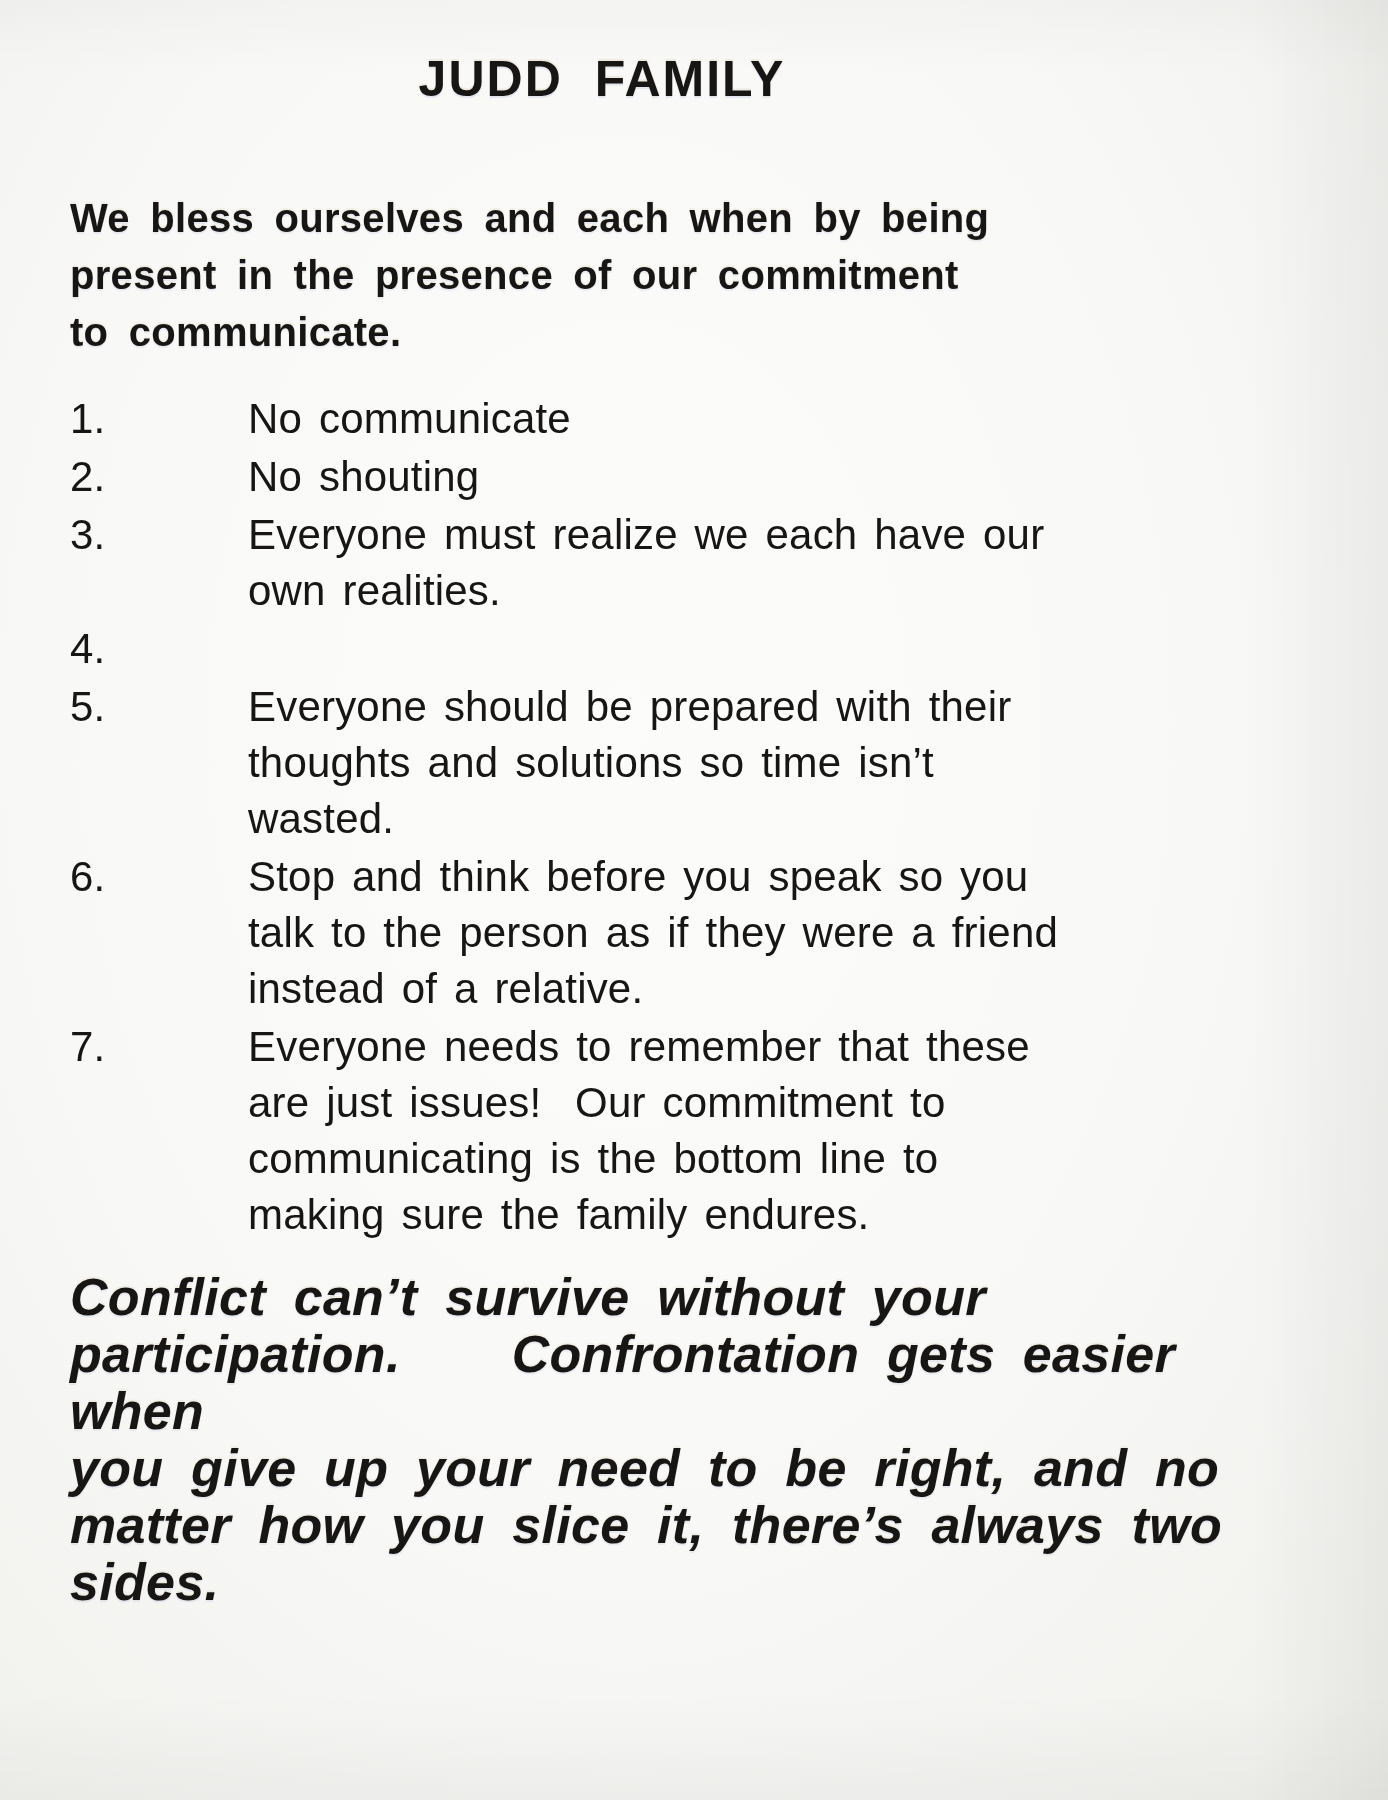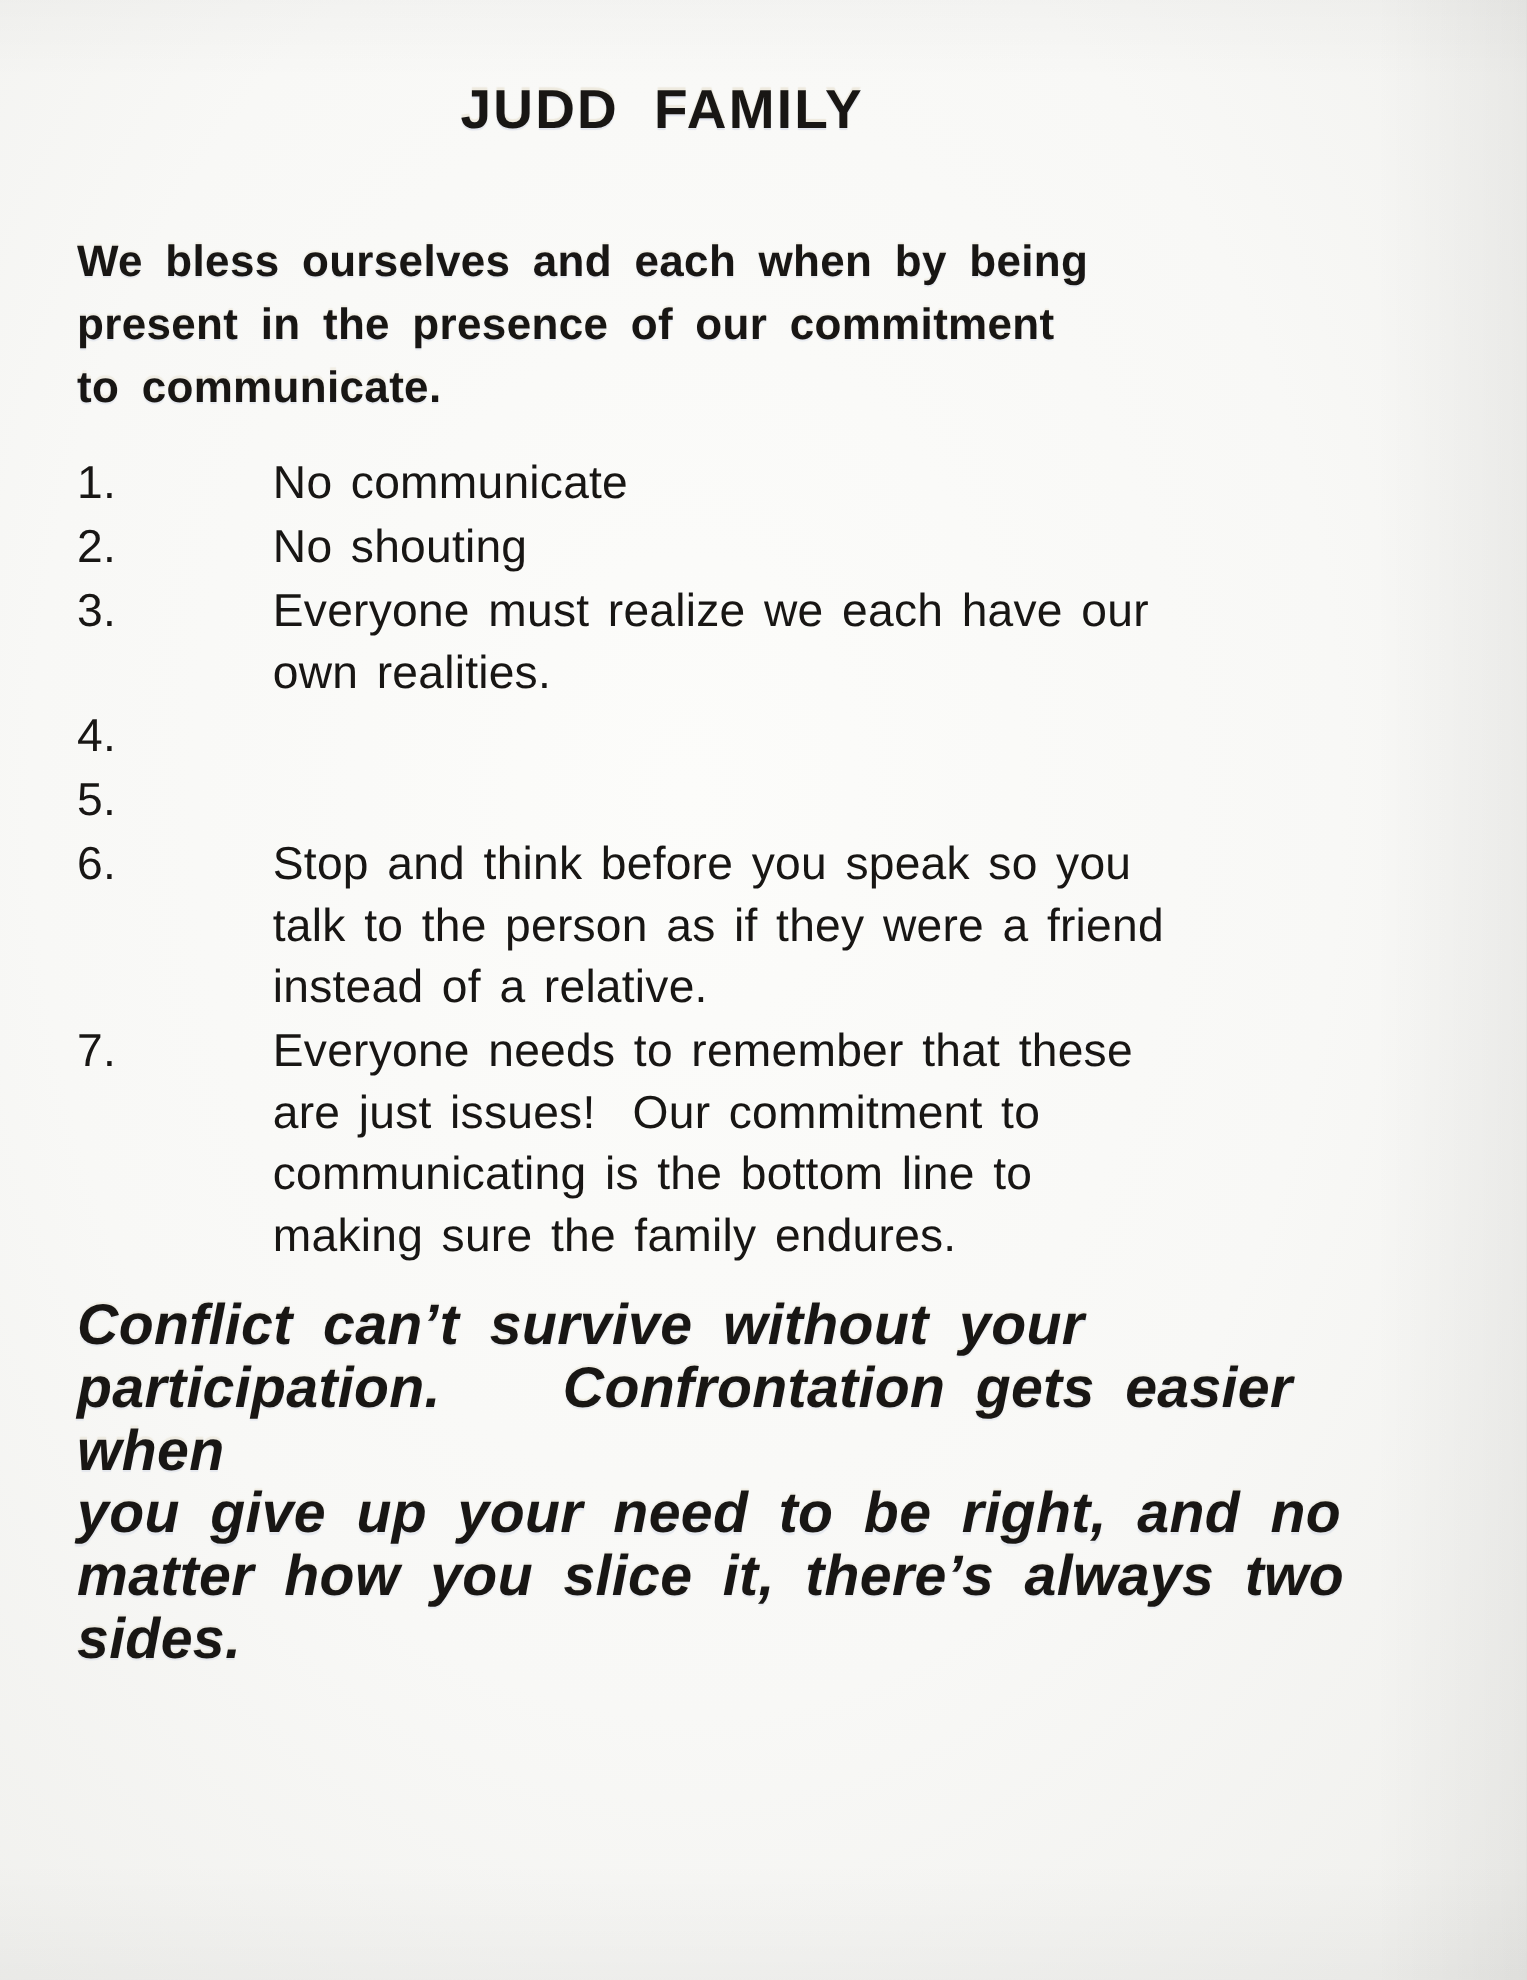--- a/index.html
+++ b/index.html
@@ -5,21 +5,21 @@
   html, body {
     margin: 0;
     padding: 0;
     background: #d8d8d6;
   }
   .page {
     position: relative;
     width: 1388px;
     height: 1800px;
     box-sizing: border-box;
-    padding: 66px 0 0 70px;
+    padding: 46px 0 0 70px;
     overflow: hidden;
     background:
       linear-gradient(to right, rgba(0,0,0,0) 90%, rgba(0,0,0,0.045) 100%),
       linear-gradient(to bottom, rgba(0,0,0,0.025) 0%, rgba(0,0,0,0) 4%, rgba(0,0,0,0) 94%, rgba(0,0,0,0.03) 100%),
       radial-gradient(ellipse at 45% 40%, #fcfcfa 0%, #f8f8f6 55%, #efefec 100%);
     color: #181614;
     font-family: "Liberation Sans", "DejaVu Sans", sans-serif;
     -webkit-font-smoothing: antialiased;
   }
   .content {
@@ -104,20 +104,23 @@
       <div class="rule">
         <div class="rule-number">3.</div>
         <div class="rule-text">Everyone must realize we each have our
 own realities.</div>
       </div>
       <div class="rule">
         <div class="rule-number">4.</div>
       </div>
       <div class="rule">
         <div class="rule-number">5.</div>
+        <div class="rule-text">Everyone should be prepared with their
+thoughts and solutions so time isn’t
+wasted.</div>
       </div>
       <div class="rule">
         <div class="rule-number">6.</div>
         <div class="rule-text">Stop and think before you speak so you
 talk to the person as if they were a friend
 instead of a relative.</div>
       </div>
       <div class="rule">
         <div class="rule-number">7.</div>
         <div class="rule-text">Everyone needs to remember that these

